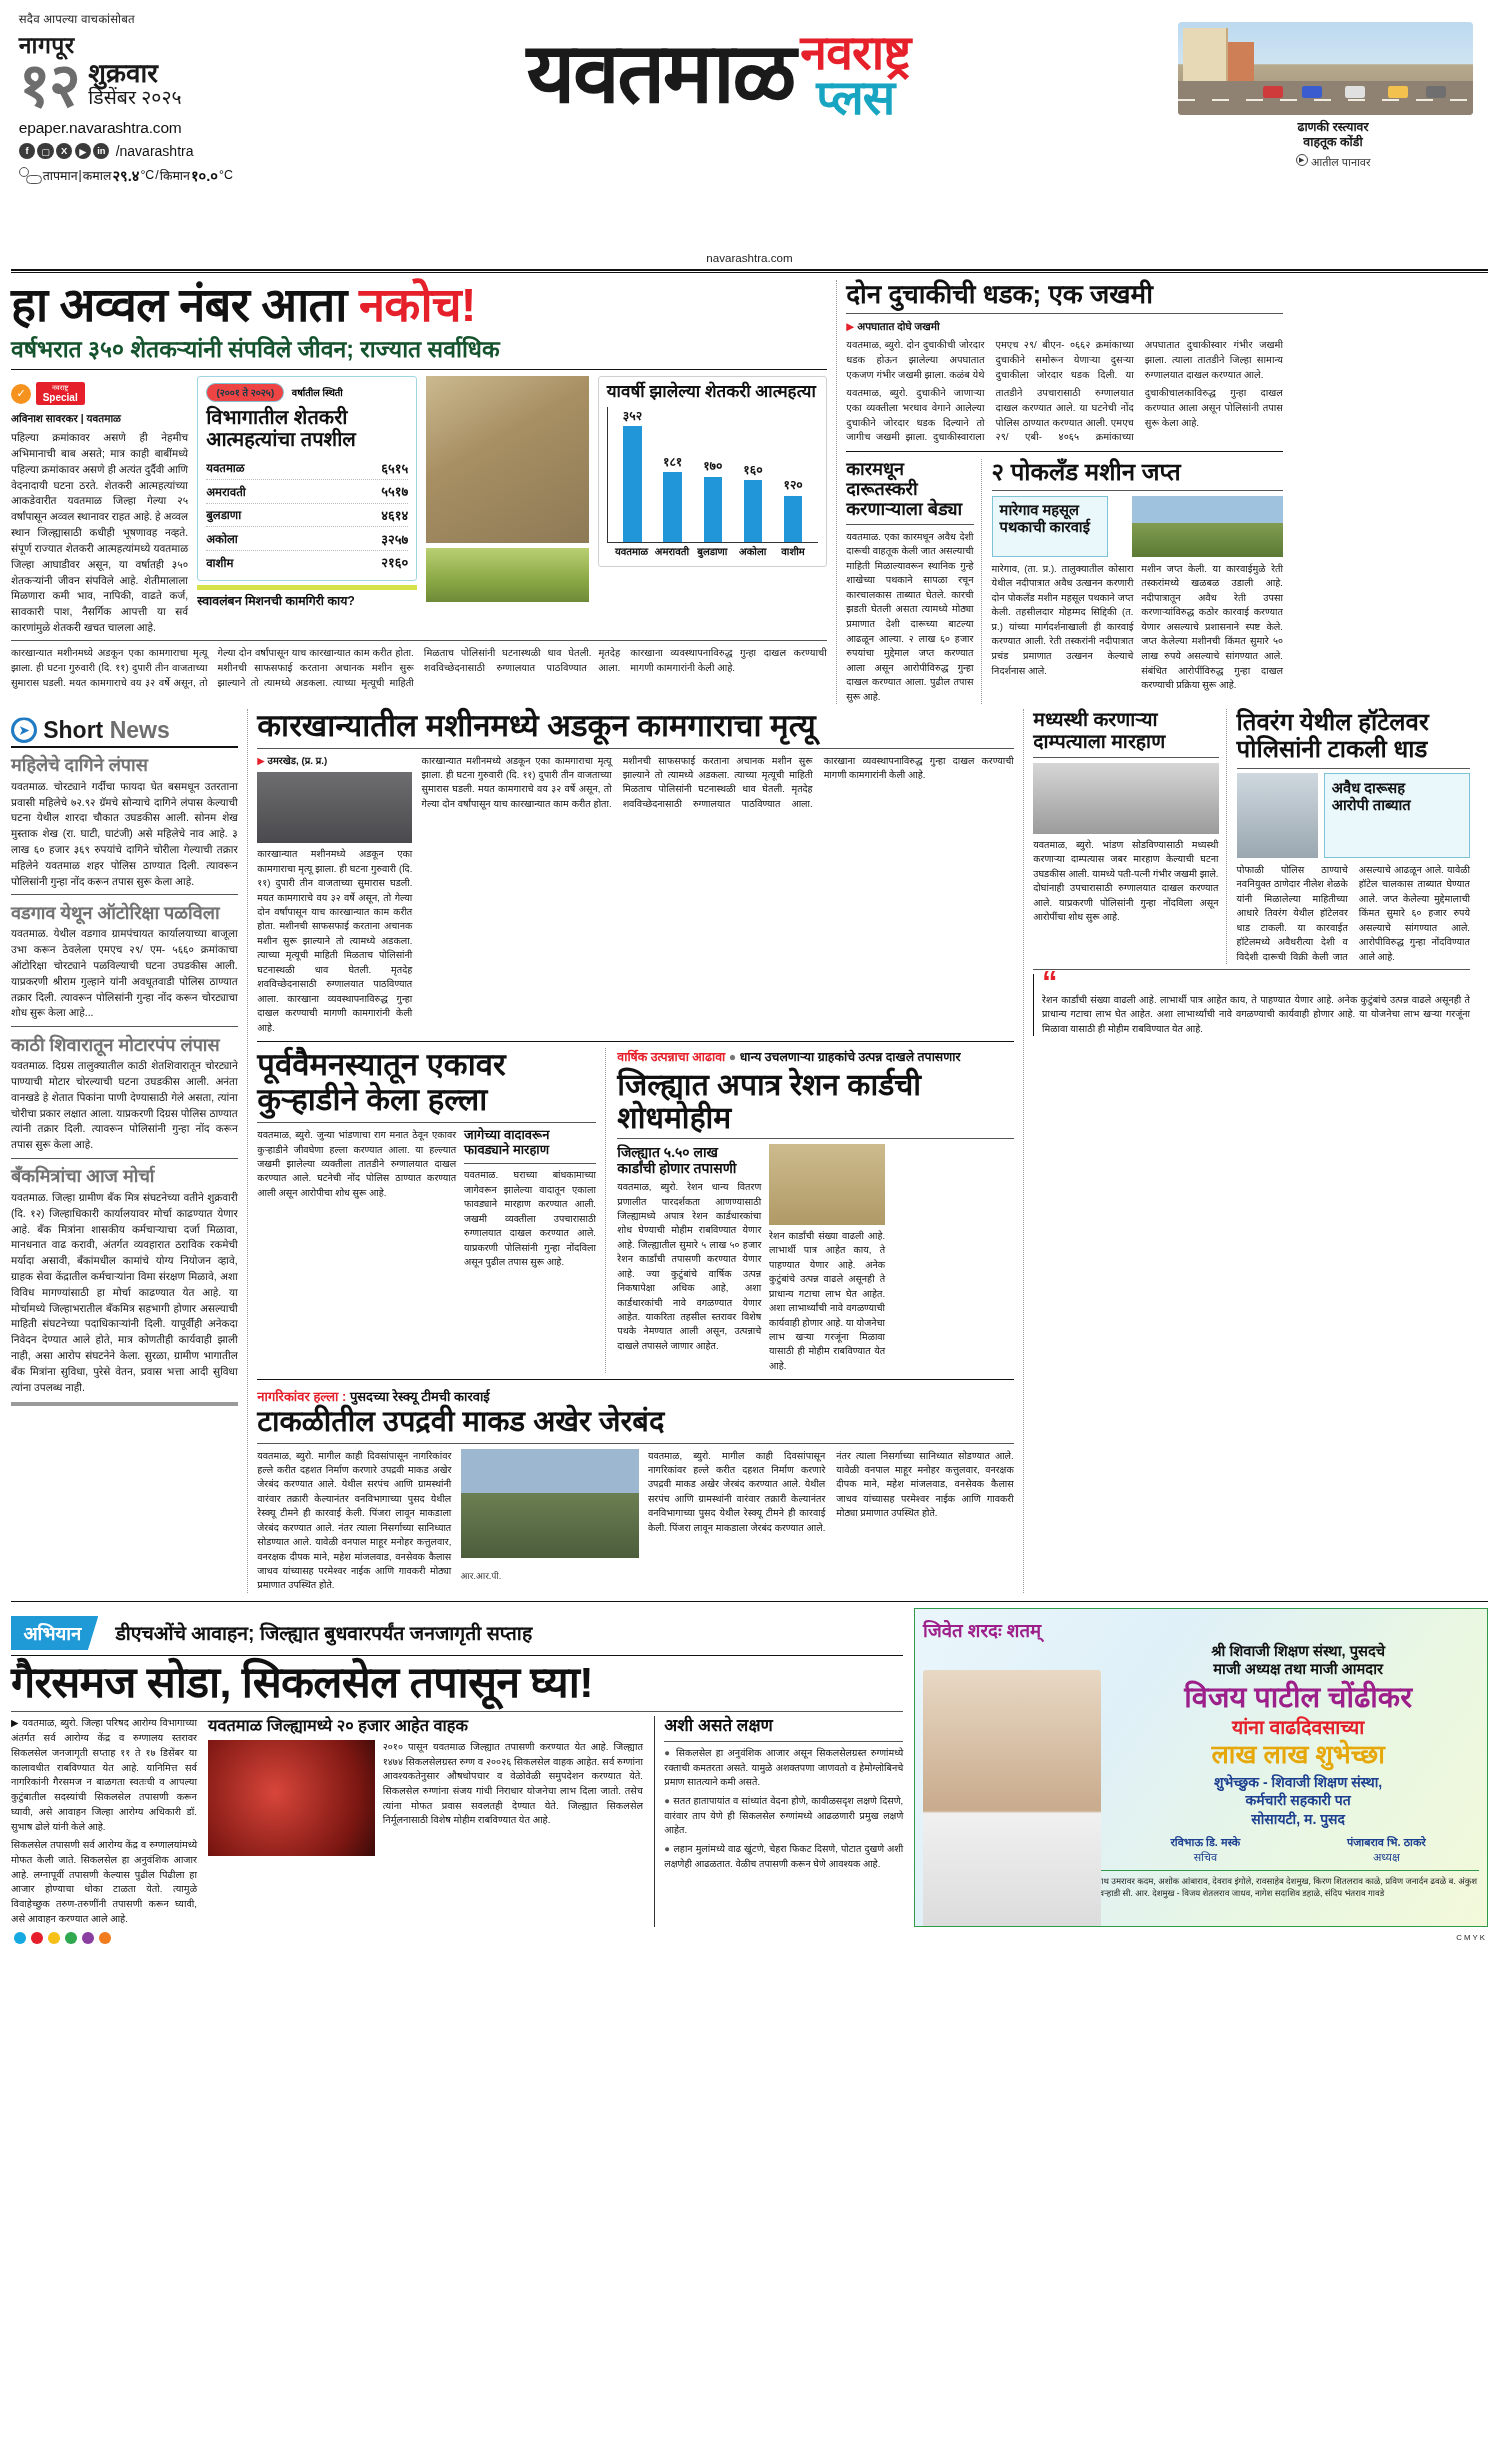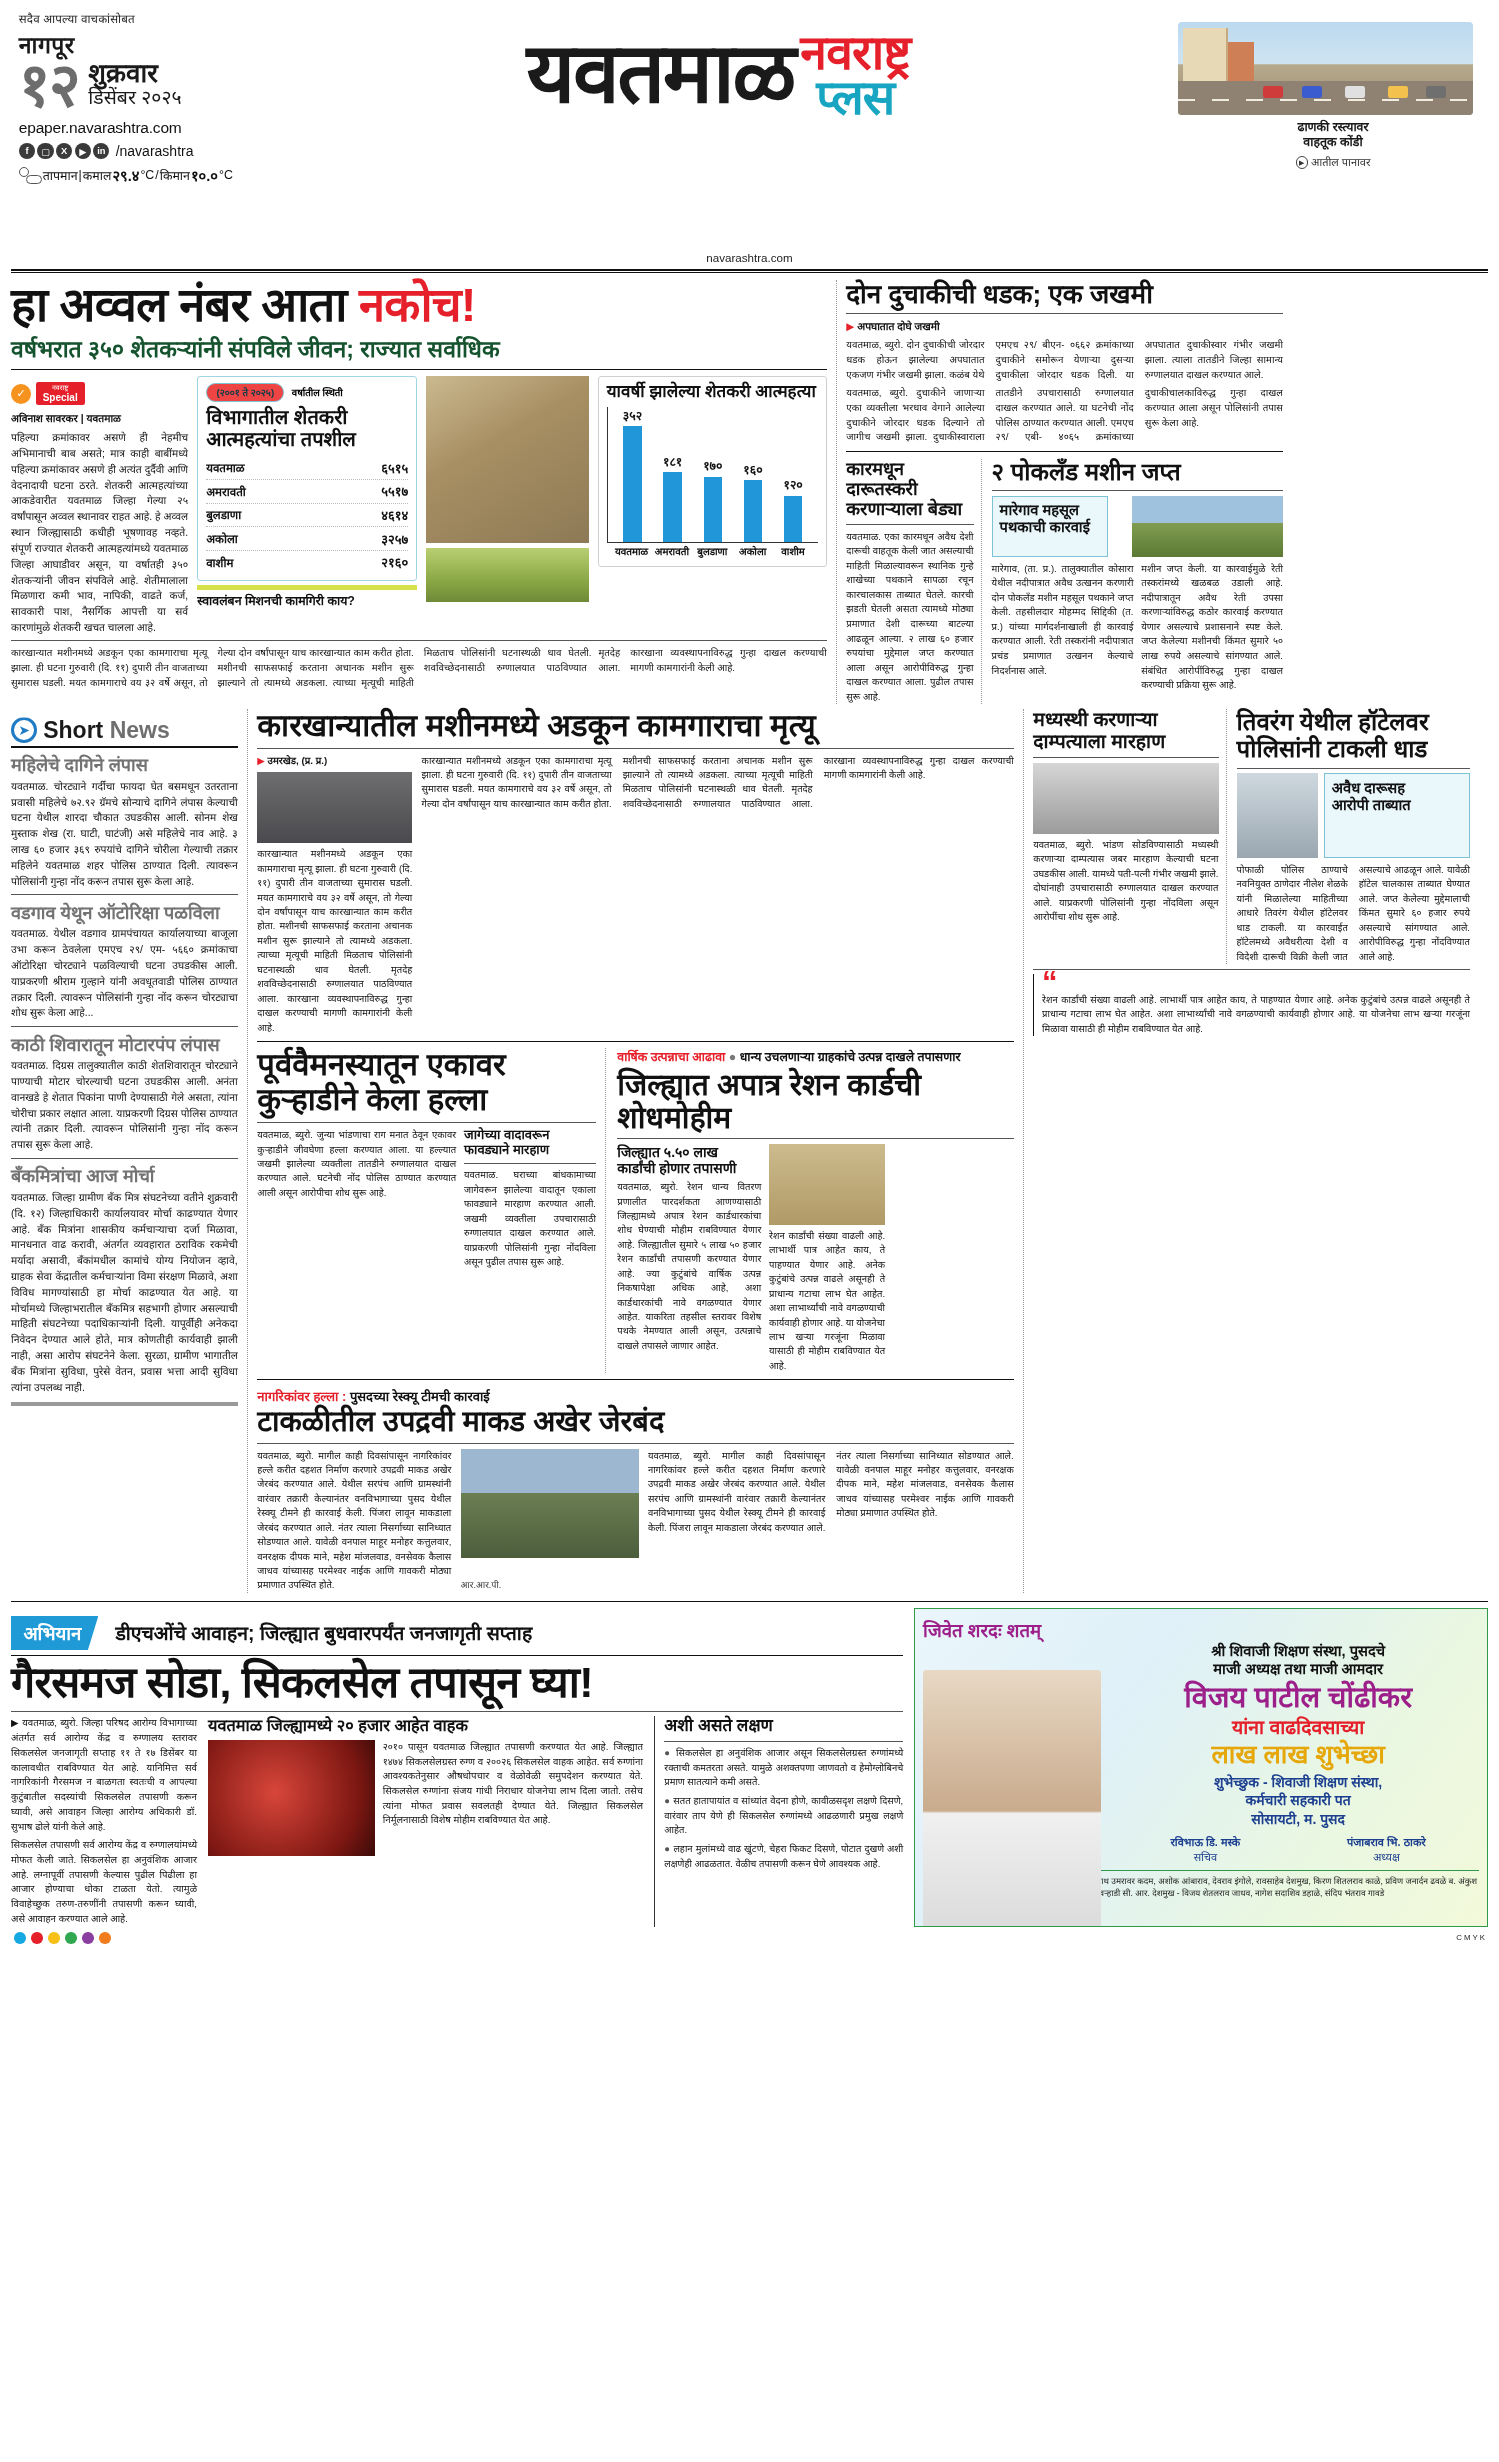--- a/index.html
+++ b/index.html
@@ -44,21 +44,21 @@
   .mast-right { width: 310px; padding-top: 11px; }
   .mast-photo { width: 295px; height: 93px; border-radius: 3.9px; overflow: hidden; position: relative;
                 background: linear-gradient(#bcd9ef 0%, #cfe4f2 45%, #b7a98c 46%, #9c8f74 100%); }
   .mp-bld { position:absolute; left:4.7px; top:6.2px; width:45px; height:61px; background:#e8d9b6; border-right:2.3px solid #c6a97e;}
   .mp-bld2 { position:absolute; left:50px; top:20px; width:26px; height:47px; background:#cf7f55;}
   .mp-road { position:absolute; left:0; bottom:0; width:100%; height:34px; background:#8f8272;}
   .mp-line { position:absolute; bottom:14px; left:0; width:100%; height:2.3px;
              background: repeating-linear-gradient(90deg,#f0ece0 0 17px, transparent 17px 34px);}
   .mp-veh { position:absolute; bottom:17px; width:20px; height:12.4px; border-radius:2.3px;}
   .mast-cap { text-align: center; font-size: 12.4px; font-weight: bold; color: #1a1a1a; line-height: 1.25; margin-top: 4.7px; }
-  .mast-sub { display:flex; align-items:flex-end; justify-content:center; gap:3px; font-size: 11px; color:#333; margin-top:3.1px;}
+  .mast-sub { display:flex; align-items:flex-start; justify-content:center; gap:3px; font-size: 11px; color:#333; margin-top:3.1px;}
   .arrow-circ { width:12.4px;height:12.4px;border-radius:50%;border:1.2px solid #444; display:flex;align-items:center;justify-content:center;font-size:7px;}
 
   .site-line { text-align: center; font-size: 11.6px; color: #222; margin-top: 3.1px; }
   .rule-thick { border-top: 2.3px solid #111; margin: 4.7px 0 0; }
   .rule-thin { border-top: 0.8px solid #111; margin-top: 1.6px; }
 
   
   .cols { display: flex; gap: 0; margin-top: 6.2px; }
   .col-left { width: 237px; padding-right: 9.3px; border-right: 0.8px dotted #999; }
   .col-mid { width: 776px; padding: 0 9.3px; border-right: 0.8px dotted #999; }
@@ -115,21 +115,21 @@
   .ph-farmer { background: linear-gradient(150deg,#cbb98f,#a88f63 40%,#8d7a56); }
   .ph-field { background: linear-gradient(#b9cf72,#8aa845 60%,#6f8a38); }
   .ph-man { background: linear-gradient(#6e6e70,#4a4a4e); }
   .ph-jcb { background: linear-gradient(#9fc2de 0 45%, #7f9c50 45%, #5d7a35); }
   .ph-grain { background: linear-gradient(#cdbb8e,#b09a66); }
   .ph-team { background: linear-gradient(#9db7d0 0 40%, #6b7f52 40%, #4c5d3c); }
   .ph-blood { background: radial-gradient(circle at 40% 45%, #d8463a, #7d1712 70%, #3a0a08); }
   .ph-couple { background: linear-gradient(#d6d6d6,#9b9b9b); }
   .ph-drink { background: linear-gradient(#cfd8df,#9aa7b0); }
 
-  .cap { font-size: 9px; color:#333; margin-top:20px; }
+  .cap { font-size: 9px; color:#333; margin-top:11px; }
 
   .box-blue { border:0.8px solid #7cc3d8; background:#eaf7fb; padding:5.4px 7px; }
   .box-head { font-size: 14.7px; font-weight:bold; color:#111; line-height:1.15; }
 
   .ribbon { display:flex; align-items:stretch; margin: 7.8px 0 4.7px; }
   .ribbon-tag { background:#1f9ad6; color:#fff; font-size:18.6px; font-weight:bold; padding:4.7px 17px 4.7px 12.4px;
                 clip-path: polygon(0 0, 100% 0, 88% 100%, 0 100%); }
   .ribbon-txt { flex:1; display:flex; align-items:center; padding-left:17px; font-size:19.4px; font-weight:bold; color:#111;}
 
   .quotebox { border-left: 1.6px solid #111; padding-left: 7.8px; }

